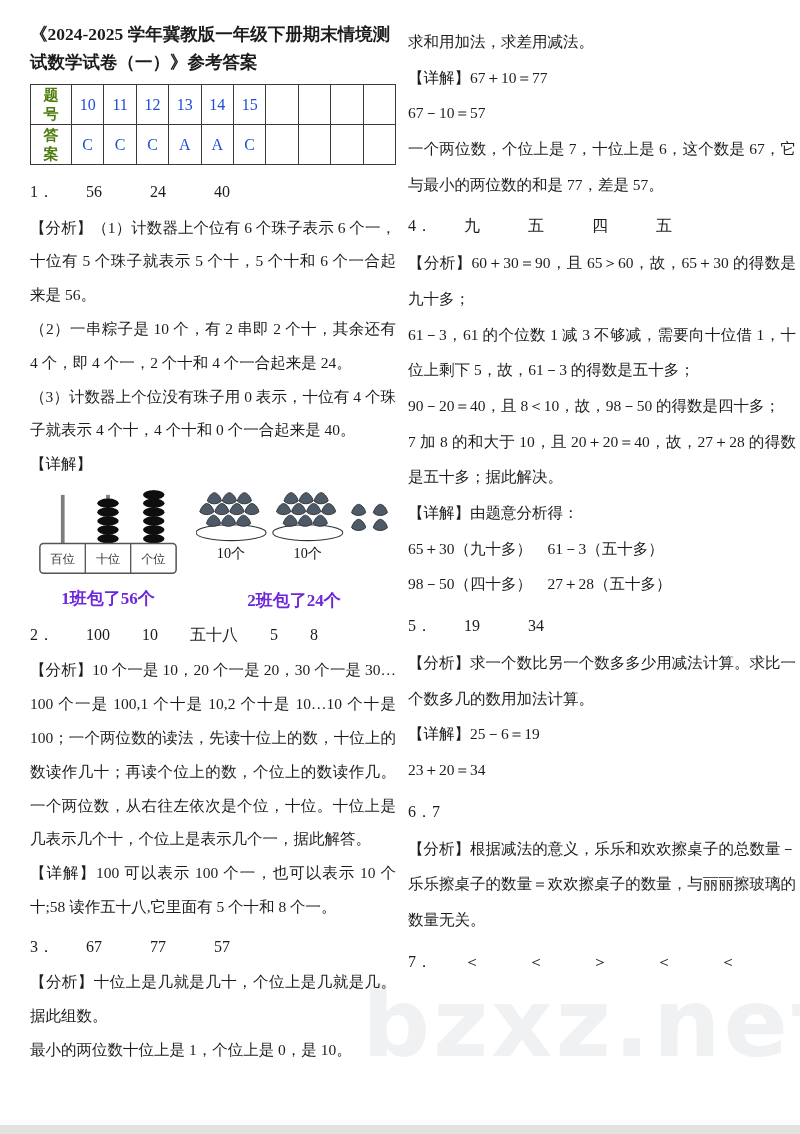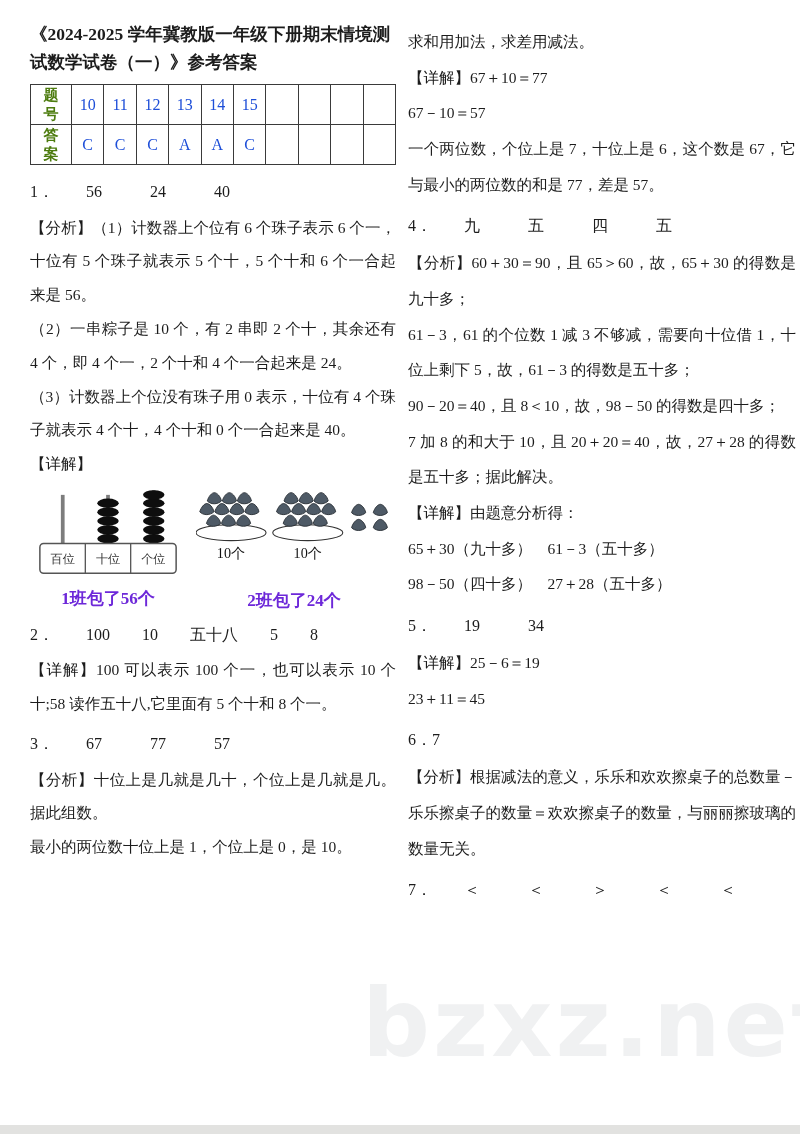--- a/index.html
+++ b/index.html
@@ -237,42 +237,44 @@
               <use href="#zz" x="186" y="36"></use>
                 <use href="#zz" x="212" y="36"></use>
             </g>
           </svg>
           <figcaption>2班包了24个</figcaption>
         </figure>
 
       </div>
 
       <p class="ans">2．　　100　　10　　五十八　　5　　8</p>
+      <p class="para">【分析】10 个一是 10，20 个一是 20，30 个一是 30…100 个一是 100,1 个十是 10,2 个十是 10…10 个十是 100；一个两位数的读法，先读十位上的数，十位上的数读作几十；再读个位上的数，个位上的数读作几。一个两位数，从右往左依次是个位，十位。十位上是几表示几个十，个位上是表示几个一，据此解答。</p>
       <p class="para">【详解】100 可以表示 100 个一，也可以表示 10 个十;58 读作五十八,它里面有 5 个十和 8 个一。</p>
       <p class="ans">3．　　67　　　77　　　57</p>
       <p class="para">【分析】十位上是几就是几十，个位上是几就是几。据此组数。</p>
       <p class="para">最小的两位数十位上是 1，个位上是 0，是 10。</p>
     </div>
 
     <div class="col-right">
       <p class="para">求和用加法，求差用减法。</p>
       <p class="para">【详解】67＋10＝77</p>
       <p class="para">67－10＝57</p>
       <p class="para">一个两位数，个位上是 7，十位上是 6，这个数是 67，它与最小的两位数的和是 77，差是 57。</p>
       <p class="ans">4．　　九　　　五　　　四　　　五</p>
       <p class="para">【分析】60＋30＝90，且 65＞60，故，65＋30 的得数是九十多；</p>
       <p class="para">61－3，61 的个位数 1 减 3 不够减，需要向十位借 1，十位上剩下 5，故，61－3 的得数是五十多；</p>
       <p class="para">90－20＝40，且 8＜10，故，98－50 的得数是四十多；</p>
       <p class="para">7 加 8 的和大于 10，且 20＋20＝40，故，27＋28 的得数是五十多；据此解决。</p>
       <p class="para">【详解】由题意分析得：</p>
       <p class="para">65＋30（九十多）　61－3（五十多）</p>
       <p class="para">98－50（四十多）　27＋28（五十多）</p>
       <p class="ans">5．　　19　　　34</p>
+      <p class="para">【分析】求一个数比另一个数多多少用减法计算。求比一个数多几的数用加法计算。</p>
       <p class="para">【详解】25－6＝19</p>
-      <p class="para">23＋11＝45</p>
+      <p class="para">23＋20＝34</p>
       <p class="ans">6．7</p>
       <p class="para">【分析】根据减法的意义，乐乐和欢欢擦桌子的总数量－乐乐擦桌子的数量＝欢欢擦桌子的数量，与丽丽擦玻璃的数量无关。</p>
       <p class="ans">7．　　＜　　　＜　　　＞　　　＜　　　＜</p>
 
     </div>
 
   </div>
 
   <div class="bottom-edge"></div>
 

